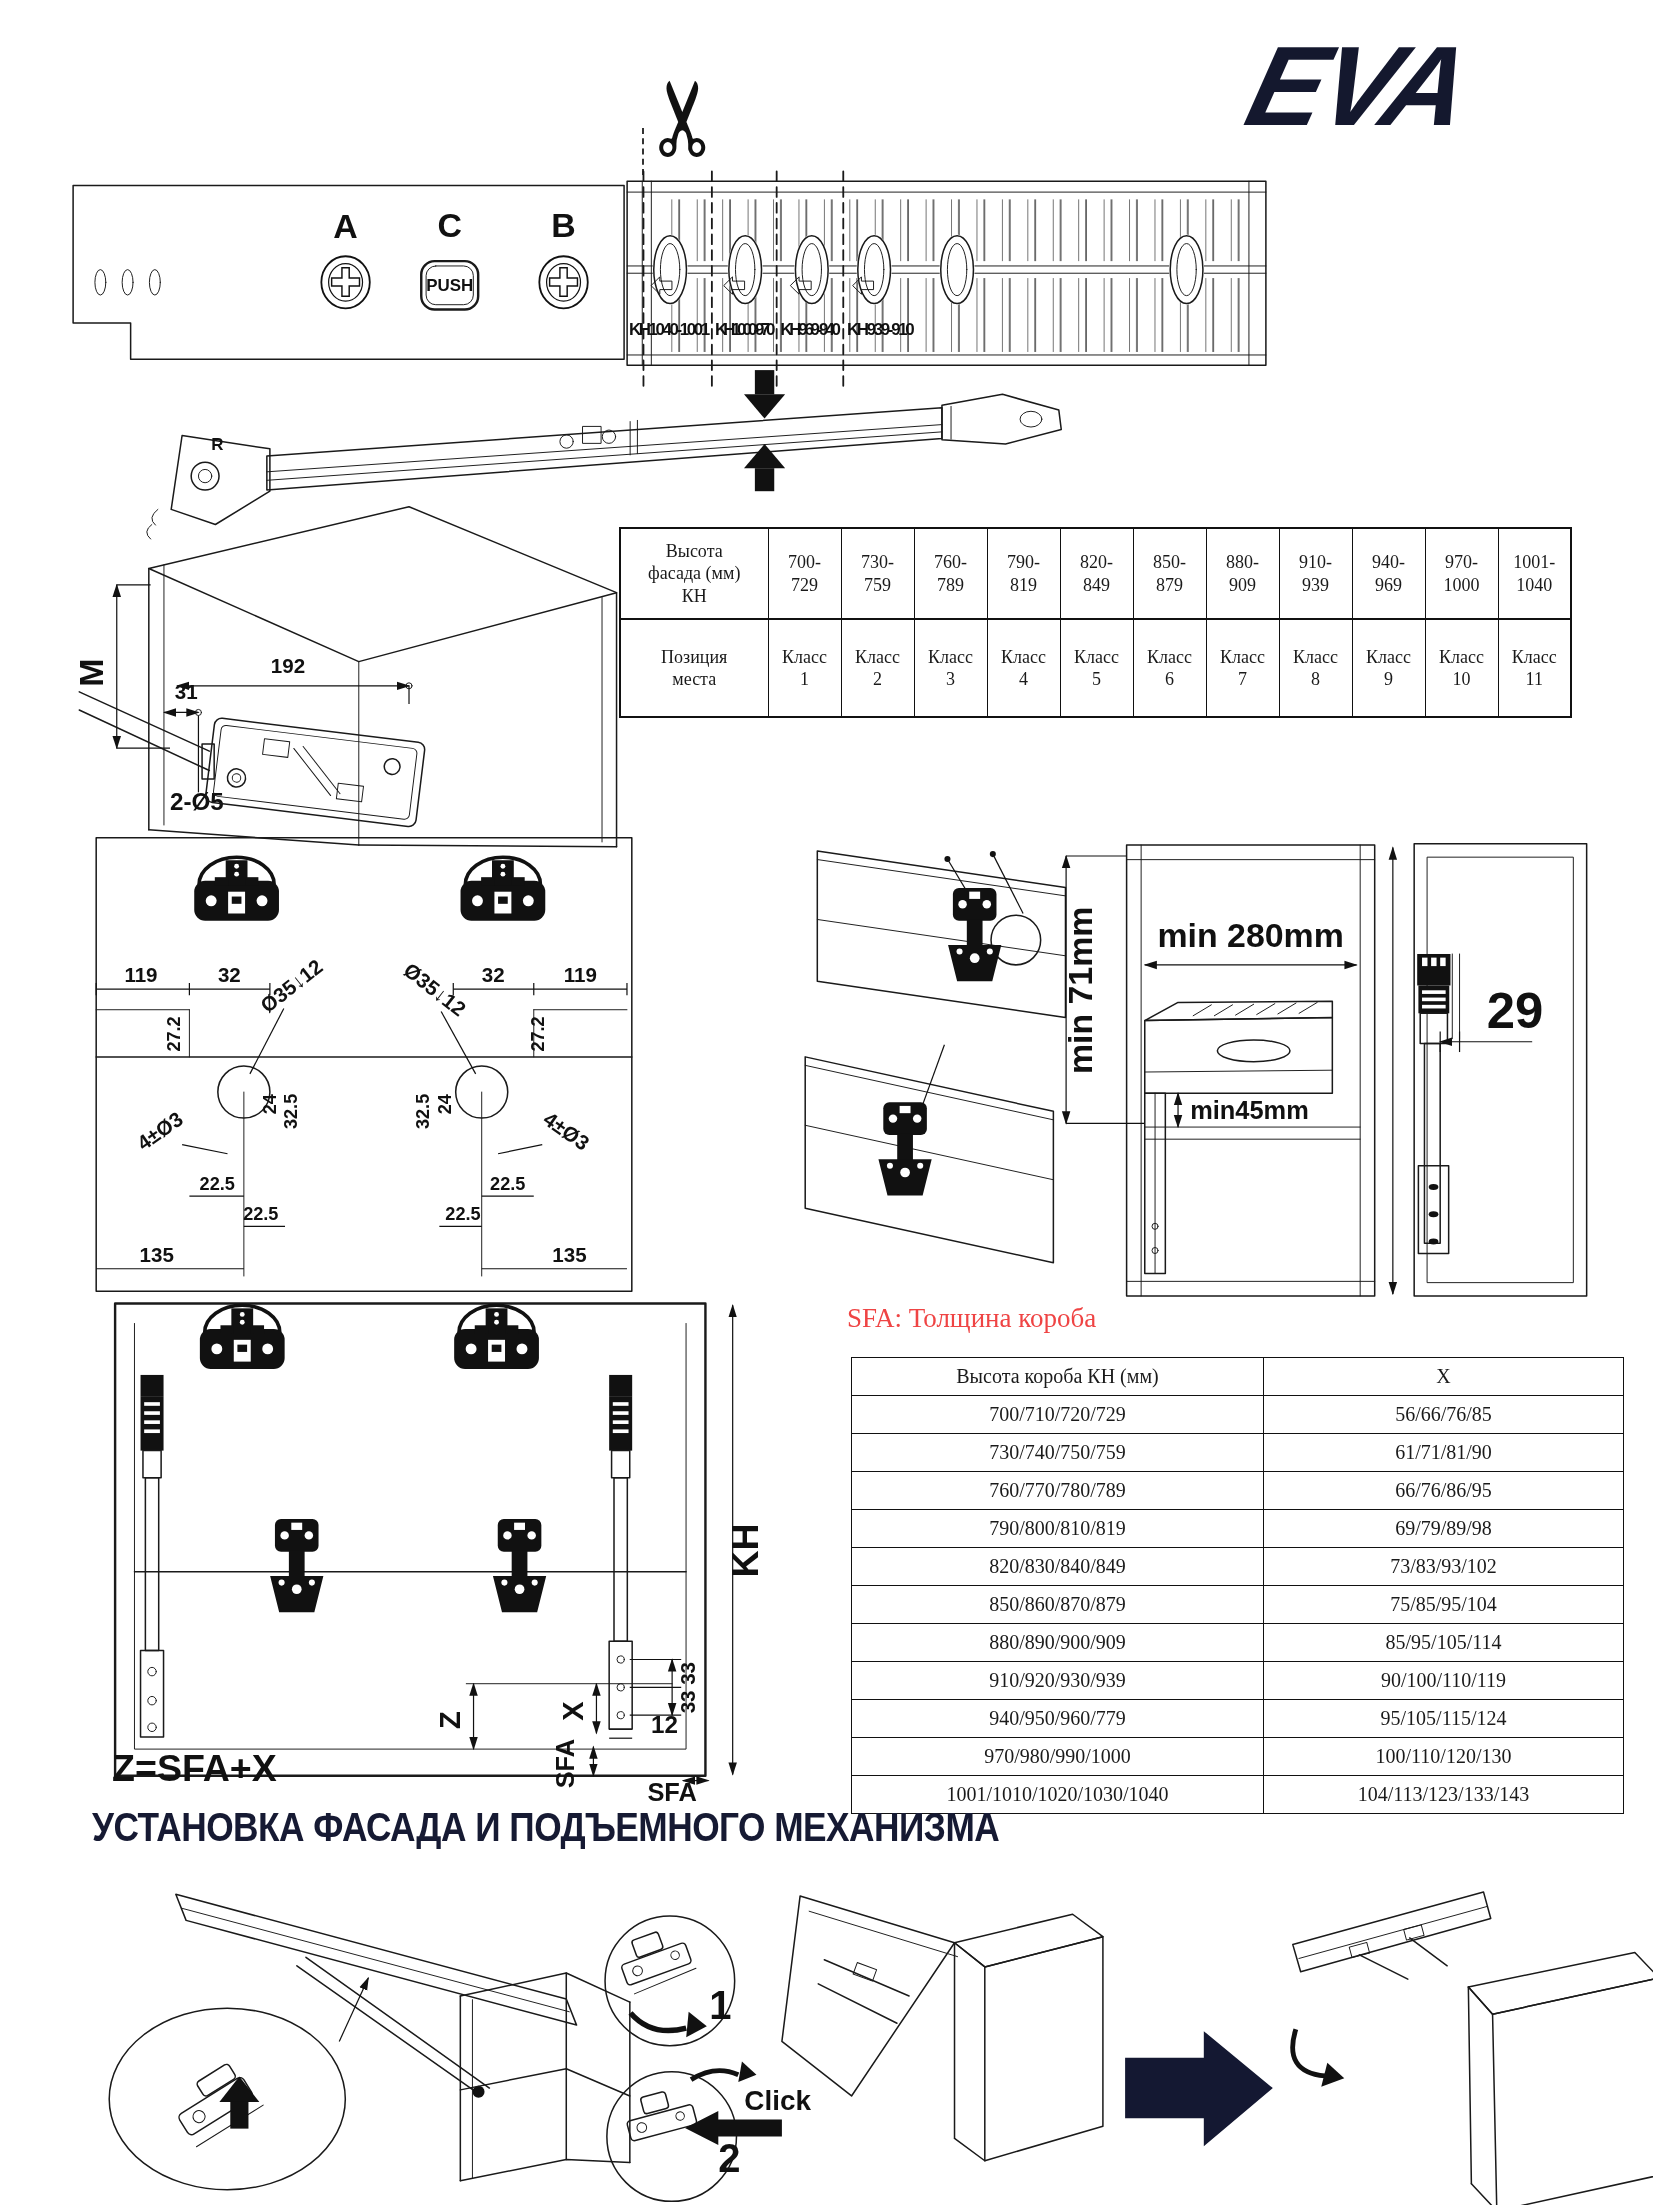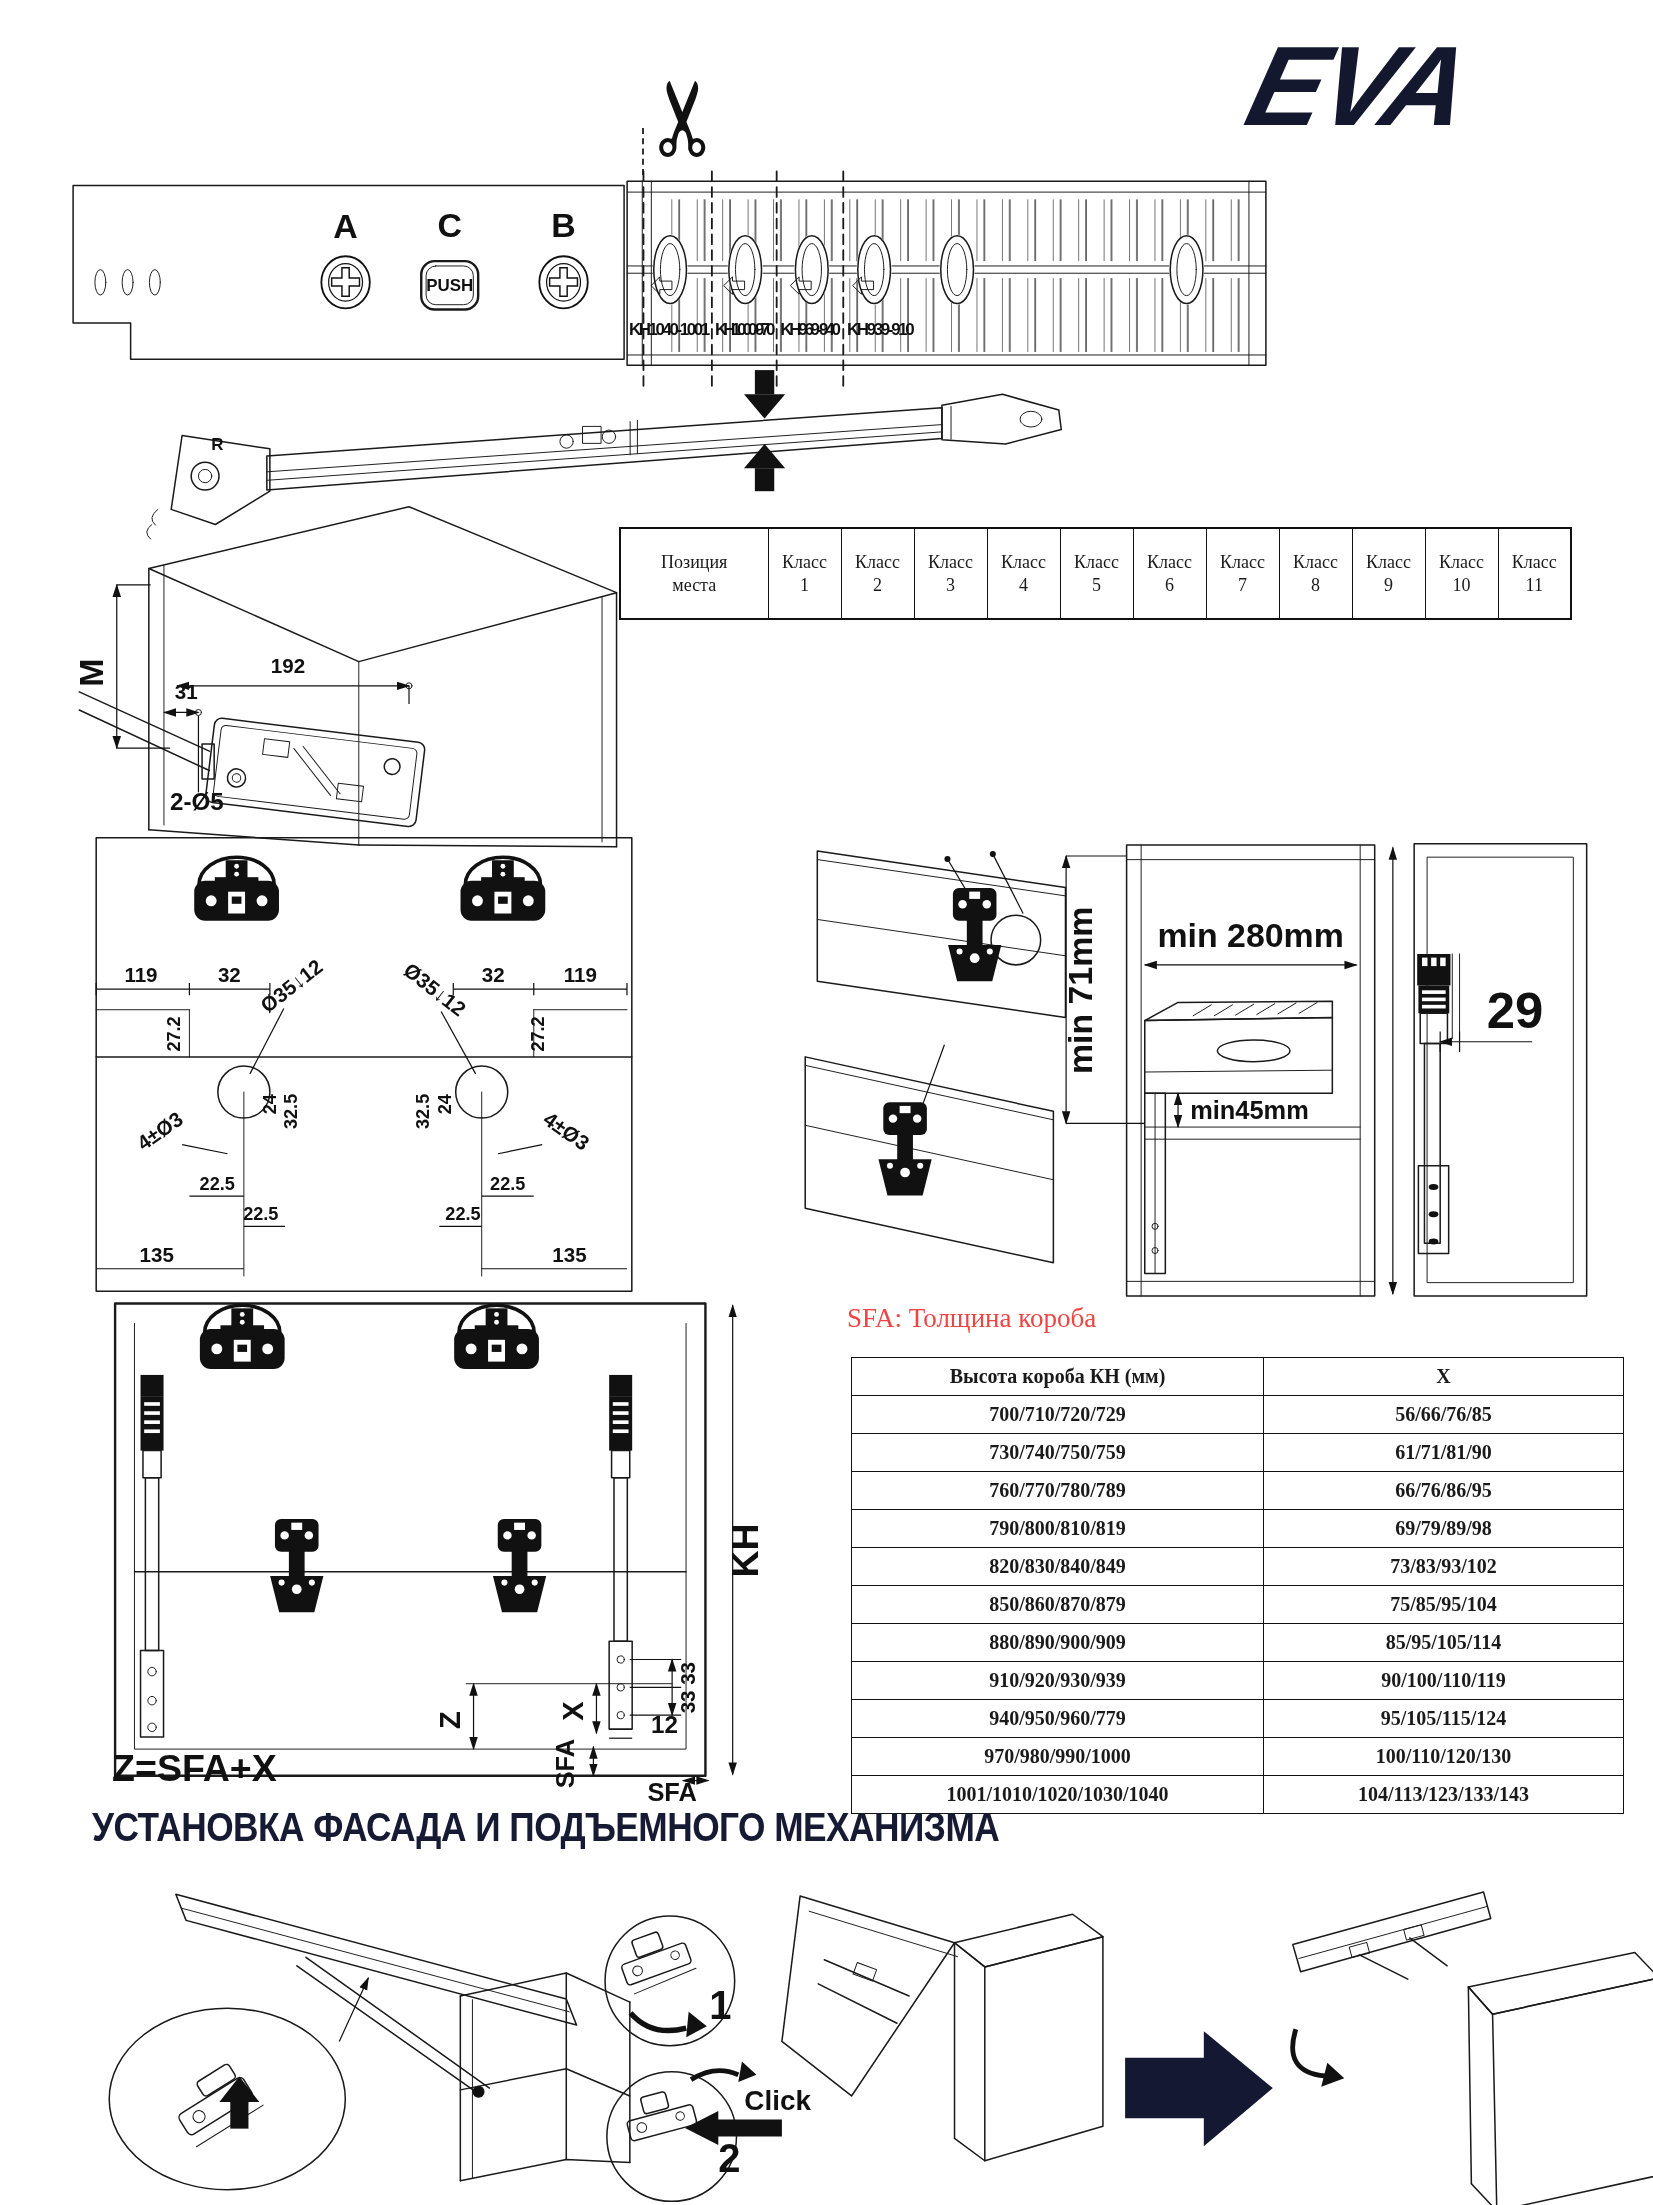--- a/index.html
+++ b/index.html
@@ -26,21 +26,21 @@
   
   .scis{font:103px "DejaVu Sans",sans-serif;color:#111;transform:rotate(-90deg);}
   .cutline{border-left:2.4px dashed #333;}
   
   table{border-collapse:collapse;table-layout:fixed;background:#fff;}
   .t1{width:951px;border:2.4px solid #111;font:18px "Liberation Serif",serif;}
   .t1 td,.t1 th{border:1.2px solid #111;border-top:2.4px solid #111;border-bottom:2.4px solid #111;
      text-align:center;vertical-align:middle;white-space:pre-line;font-weight:normal;padding:0 1.2px;line-height:1.25;}
   .t1 tr:nth-child(1){height:91px;} .t1 tr:nth-child(2){height:98px;} .t1 tr:nth-child(3){height:116px;}
   .t2{width:772px;border:1.8px solid #111;font:20px "Liberation Serif",serif;}
-  .t2 td,.t2 th{border:1.2px solid #111;text-align:center;vertical-align:middle;height:35px;font-weight:bold;}
+  .t2 td,.t2 th{border:1.2px solid #111;text-align:center;vertical-align:middle;height:35px;font-weight:normal;}
   .sfahead{font:27px "Liberation Serif",serif;color:#ef4444;}
   .title{font:800 41px "Liberation Sans",sans-serif;color:#161a33;transform:scaleX(.86);
          transform-origin:left center;white-space:nowrap;letter-spacing:-0.6px;}
 </style>
 </head>
 <body>
 
 <div class="page">
 
   <svg width="0" height="0" class="abs">
@@ -233,20 +233,47 @@
       <rect class="ln" x="203" y="418" width="20" height="58"></rect>
     </g>
   </svg>
 
   <table class="t1 abs" style="left:619px;top:527px;">
     <colgroup>
         <col style="width:148px">
         <col span="11" style="width:73px">
       </colgroup>
     <tbody>
+        <tr>
+      <th>Высота
+фасада (мм)
+КН</th>
+      <td>700-
+729</td>
+      <td>730-
+759</td>
+      <td>760-
+789</td>
+      <td>790-
+819</td>
+      <td>820-
+849</td>
+      <td>850-
+879</td>
+      <td>880-
+909</td>
+      <td>910-
+939</td>
+      <td>940-
+969</td>
+      <td>970-
+1000</td>
+      <td>1001-
+1040</td>
+    </tr>
     <tr>
       <th>Позиция
 места</th>
       <td>Класс
 1</td>
       <td>Класс
 2</td>
       <td>Класс
 3</td>
       <td>Класс

